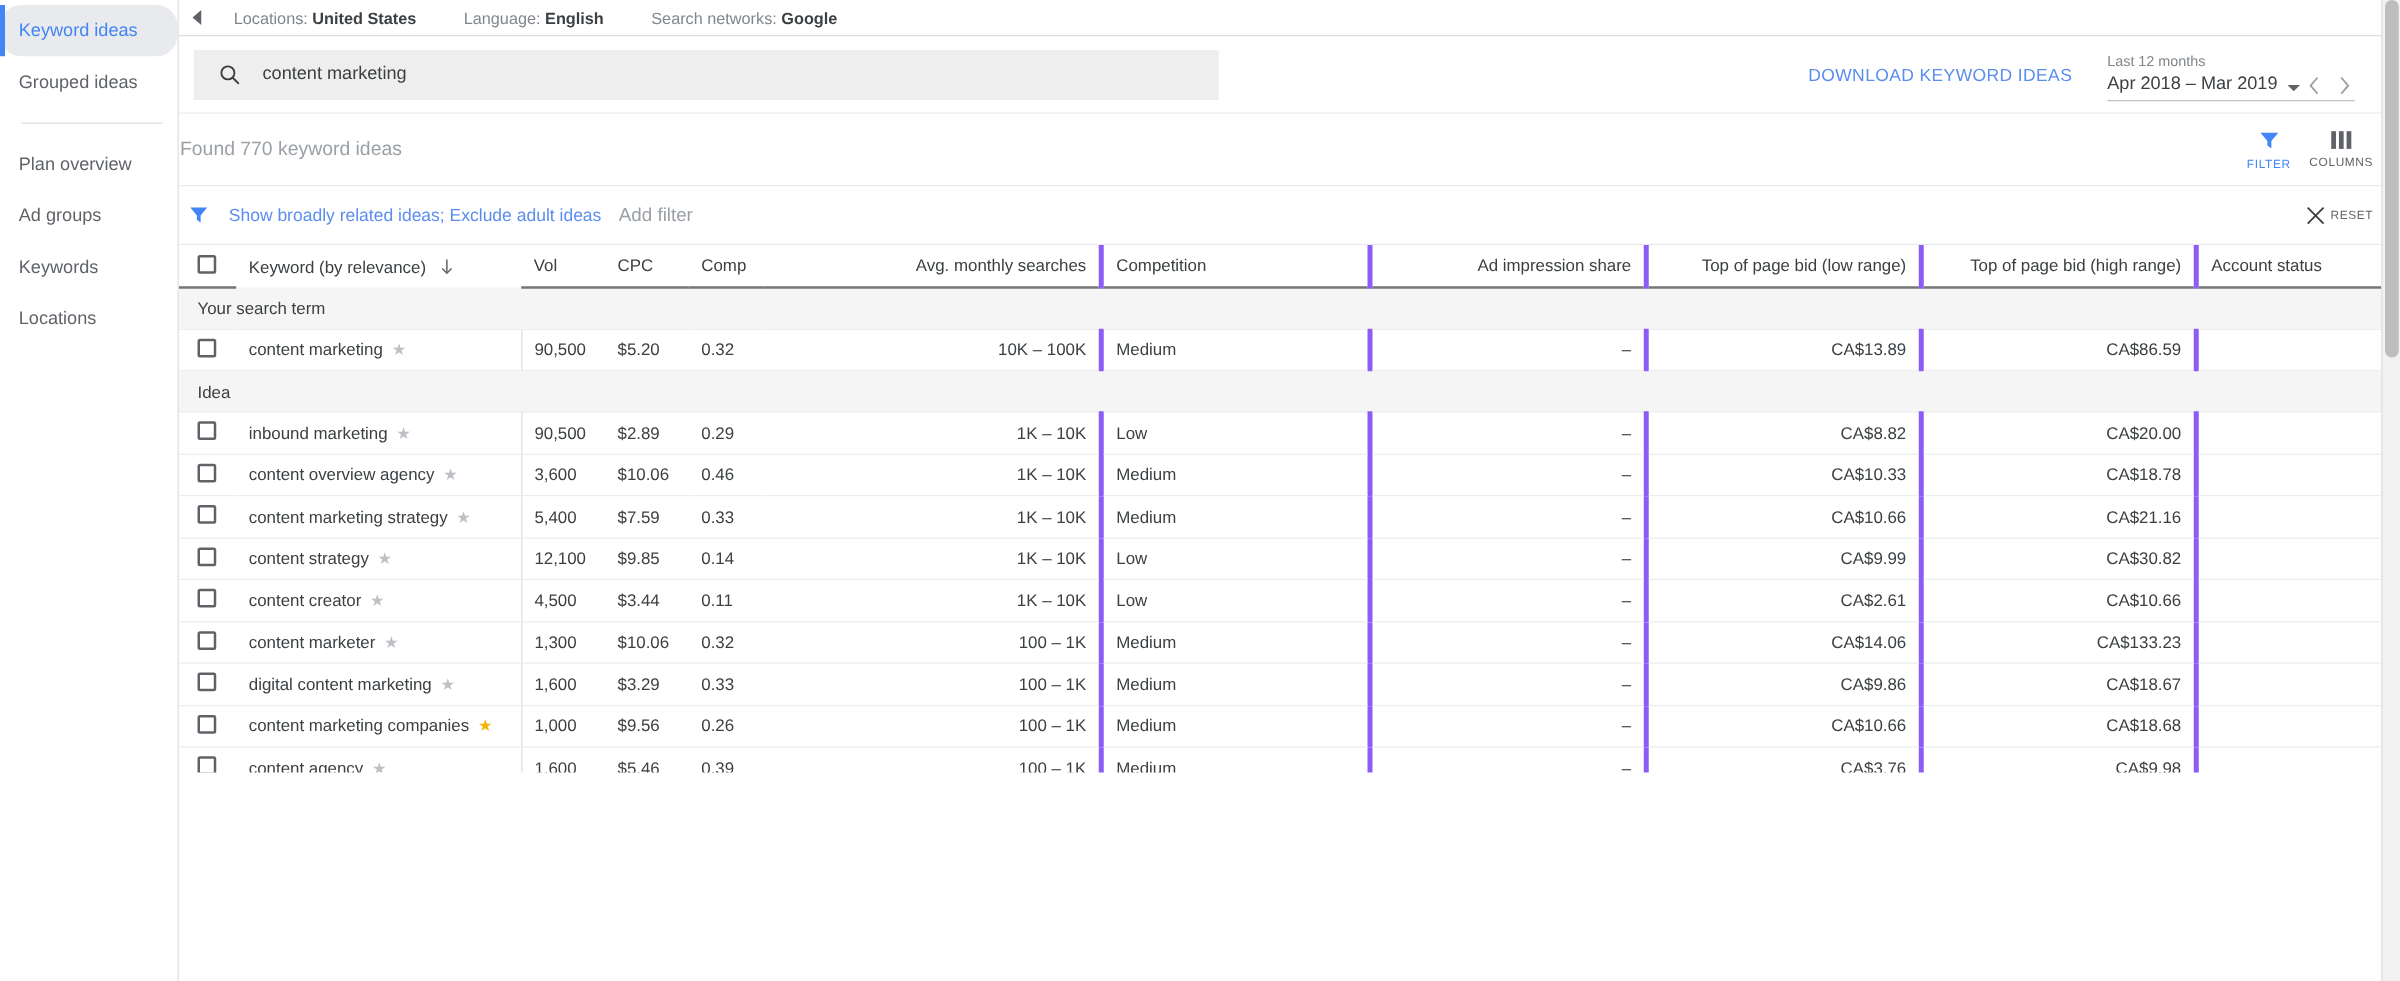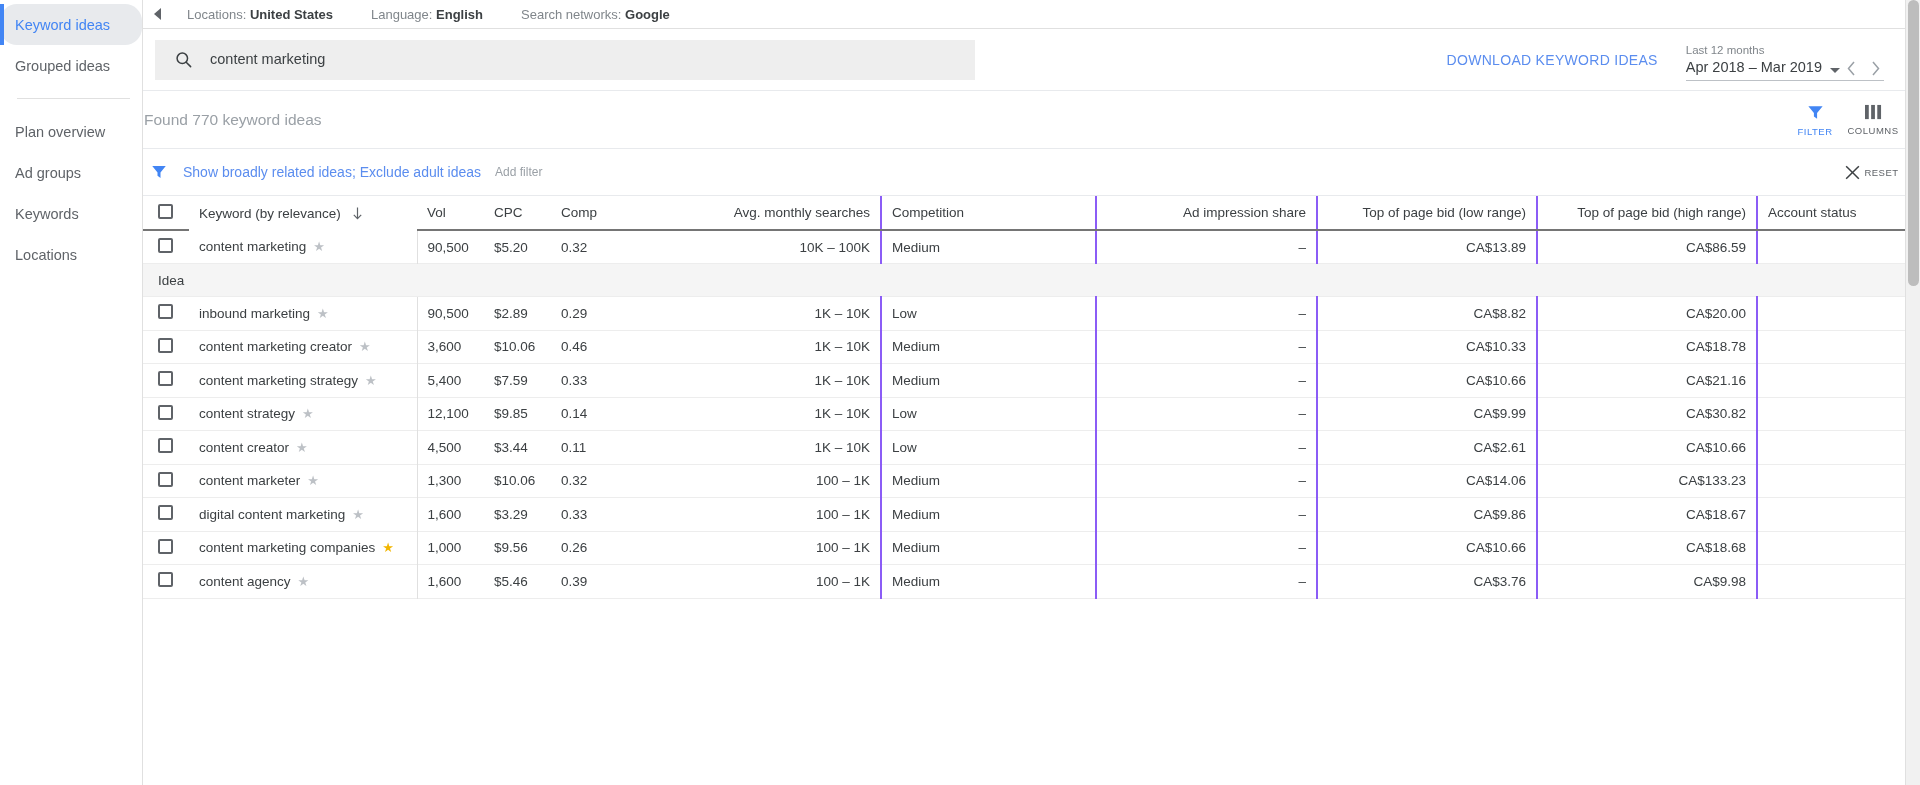--- a/index.html
+++ b/index.html
@@ -105,42 +105,42 @@
   .tool-btn.blue .tool-label { color: #4285f4; }
   .tool-btn.grey .tool-label { color: #5f6368; }
 
   
   .filterrow {
     height: 47px; display: flex; align-items: center; position: relative;
     border-bottom: 1px solid #e8eaed;
   }
   .filter-chip-icon { margin-left: 7px; margin-right: 15px; display: flex; }
   .filter-text { font-size: 14px; color: #5b8def; cursor: pointer; }
-  .addfilter { font-size: 12px; color: #9aa0a6; margin-left: 14px; cursor: pointer; }
+  .addfilter { font-size: 15px; color: #9aa0a6; margin-left: 14px; cursor: pointer; }
   .reset-btn {
     position: absolute; right: 20px; top: 0; height: 47px; width: 58px;
     display: flex; flex-direction: row; align-items: center; justify-content: center;
     gap: 2px; cursor: pointer;
   }
   .reset-label { font-size: 9.5px; letter-spacing: .5px; color: #5f6368; }
 
   
   .table-wrap { position: relative; width: 100%; }
   table.kw { border-collapse: collapse; width: 1777px; table-layout: fixed; }
   table.kw th, table.kw td {
     font-size: 13.5px; color: #3c4043; font-weight: 400;
     padding: 0 10px; height: 33px; vertical-align: middle;
   }
   table.kw thead th {
     height: 34px; border-bottom: 2px solid #757575; color: #3c4043;
     font-weight: 400; white-space: nowrap; background: #fff;
   }
   .th-r { text-align: right; }
   .th-l { text-align: left; }
-  .bd-l { border-left: 2px solid #8b5cf6; }
+  .bd-l { border-left: 4px solid #8b5cf6; }
 
   table.kw tbody tr.data-row { border-bottom: 1px solid #ededed; }
   table.kw tbody tr.data-row td { height: 33.5px; }
   .group-row td {
     background: #f5f5f5; color: #5f6368; font-size: 13px; height: 34px;
     border-bottom: 1px solid #ededed;
   }
   .cell-kw { border-right: 1px solid #e0e0e0; }
   .kw-inner { display: flex; align-items: center; gap: 7px; }
   .star { font-size: 13px; line-height: 1; color: #bdc1c6; cursor: pointer; }
@@ -319,20 +319,23 @@
             <th class="th-r">Avg. monthly searches</th>
             <th class="th-l bd-l">Competition</th>
             <th class="th-r bd-l">Ad impression share</th>
             <th class="th-r bd-l">Top of page bid (low range)</th>
             <th class="th-r bd-l">Top of page bid (high range)</th>
             <th class="th-l bd-l">Account status</th>
           </tr>
         </thead>
         <tbody>
 
+          <tr class="group-row">
+            <td colspan="11" style="padding-left:15px;">Your search term</td>
+          </tr>
           <tr class="data-row">
             <td class="cb-cell">
               <span class="cb"></span>
             </td>
             <td class="cell-kw">
               <span class="kw-inner">
                 <span>content marketing</span>
                 <span class="star">★</span>
               </span>
             </td>
@@ -367,21 +370,21 @@
             <td class="dash bd-l">–</td>
             <td class="num-r bd-l">CA$8.82</td>
             <td class="num-r bd-l">CA$20.00</td>
             <td class="num-l bd-l"></td>
           </tr>
 
           <tr class="data-row">
             <td class="cb-cell"><span class="cb"></span></td>
             <td class="cell-kw">
                 <span class="kw-inner">
-                  <span>content marketing creator</span>
+                  <span>content overview agency</span>
                   <span class="star">★</span>
                 </span>
               </td>
             <td class="num-l">3,600</td>
             <td class="num-l">$10.06</td>
             <td class="num-l">0.46</td>
             <td class="num-r">1K – 10K</td>
             <td class="num-l bd-l">Medium</td>
             <td class="dash bd-l">–</td>
             <td class="num-r bd-l">CA$10.33</td>

